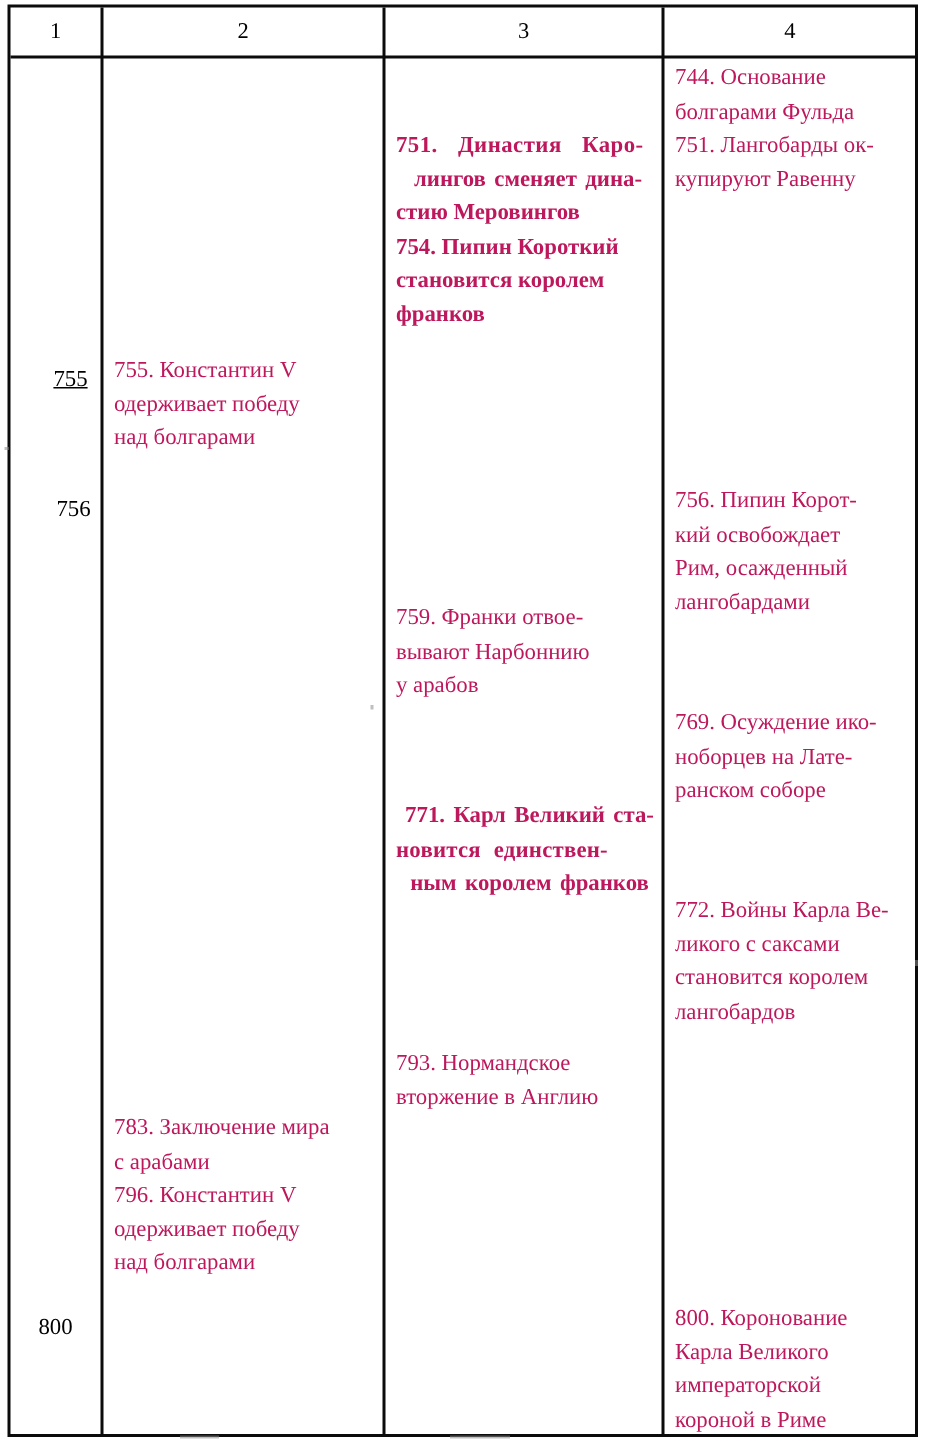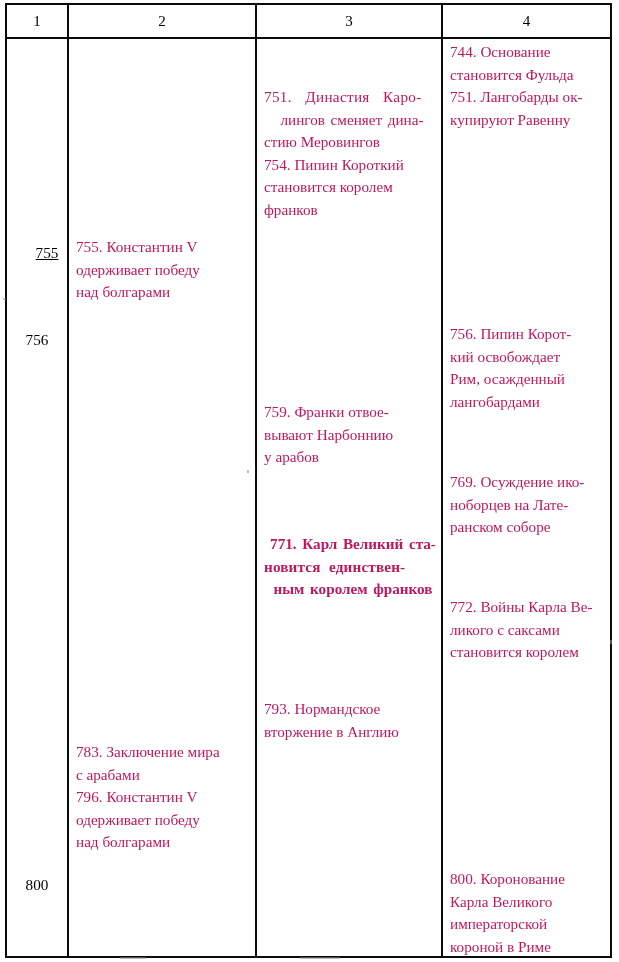--- a/index.html
+++ b/index.html
@@ -104,38 +104,38 @@
     <div class="vrule" style="left:434px;"></div>
 
     <div class="header-row">
       <div class="header-cell" style="left:0px;   width:60px;">1</div>
       <div class="header-cell" style="left:62px;  width:186px;">2</div>
       <div class="header-cell" style="left:250px; width:184px;">3</div>
       <div class="header-cell" style="left:436px; width:167px;">4</div>
     </div>
 
     <div class="year" style="left:0px; top:237px; width:80px;text-decoration:underline;">755</div>
-    <div class="year" style="left:0px; top:324px; width:60px;">756</div>
+    <div class="year" style="left:12px; top:324px; width:60px;">756</div>
     <div class="year" style="left:0px; top:869px; width:60px;">800</div>
 
     <div class="cellblock" style="left:69px; top:231px; width:178px;">
       <div>755. Константин V</div>
       <div>одерживает победу</div>
       <div>над болгарами</div>
     </div>
 
     <div class="cellblock" style="left:69px; top:736px; width:178px;">
       <div>783. Заключение мира</div>
       <div>с арабами</div>
       <div>796. Константин V</div>
       <div>одерживает победу</div>
       <div>над болгарами</div>
     </div>
 
-    <div class="cellblock" style="left:257px; top:81px; width:176px;">
+    <div class="cellblock" style="left:257px; top:81px; width:176px;font-weight:bold;">
       <div class="just-wide">751. Династия Каро-</div>
       <div class="just-nar">лингов сменяет дина-</div>
       <div>стию Меровингов</div>
       <div>754. Пипин Короткий</div>
       <div>становится королем</div>
       <div>франков</div>
     </div>
 
     <div class="cellblock" style="left:257px; top:396px; width:176px;">
       <div>759. Франки отвое-</div>
@@ -149,21 +149,21 @@
       <div class="just-nar">ным королем франков</div>
     </div>
 
     <div class="cellblock" style="left:257px; top:693px; width:176px;">
       <div>793. Нормандское</div>
       <div>вторжение в Англию</div>
     </div>
 
     <div class="cellblock" style="left:443px; top:36px; width:164px;">
       <div>744. Основание</div>
-      <div>становится Фульда</div>
+      <div>болгарами Фульда</div>
       <div>751. Лангобарды ок-</div>
       <div>купируют Равенну</div>
     </div>
 
     <div class="cellblock" style="left:443px; top:318px; width:164px;">
       <div>756. Пипин Корот-</div>
       <div>кий освобождает</div>
       <div>Рим, осажденный</div>
       <div>лангобардами</div>
     </div>
@@ -171,20 +171,21 @@
     <div class="cellblock" style="left:443px; top:466px; width:164px;">
       <div>769. Осуждение ико-</div>
       <div>ноборцев на Лате-</div>
       <div>ранском соборе</div>
     </div>
 
     <div class="cellblock" style="left:443px; top:591px; width:164px;">
       <div>772. Войны Карла Ве-</div>
       <div>ликого с саксами</div>
       <div>становится королем</div>
+      <div>лангобардов</div>
     </div>
 
     <div class="cellblock" style="left:443px; top:863px; width:164px;">
       <div>800. Коронование</div>
       <div>Карла Великого</div>
       <div>императорской</div>
       <div>короной в Риме</div>
     </div>
 
   </div>

